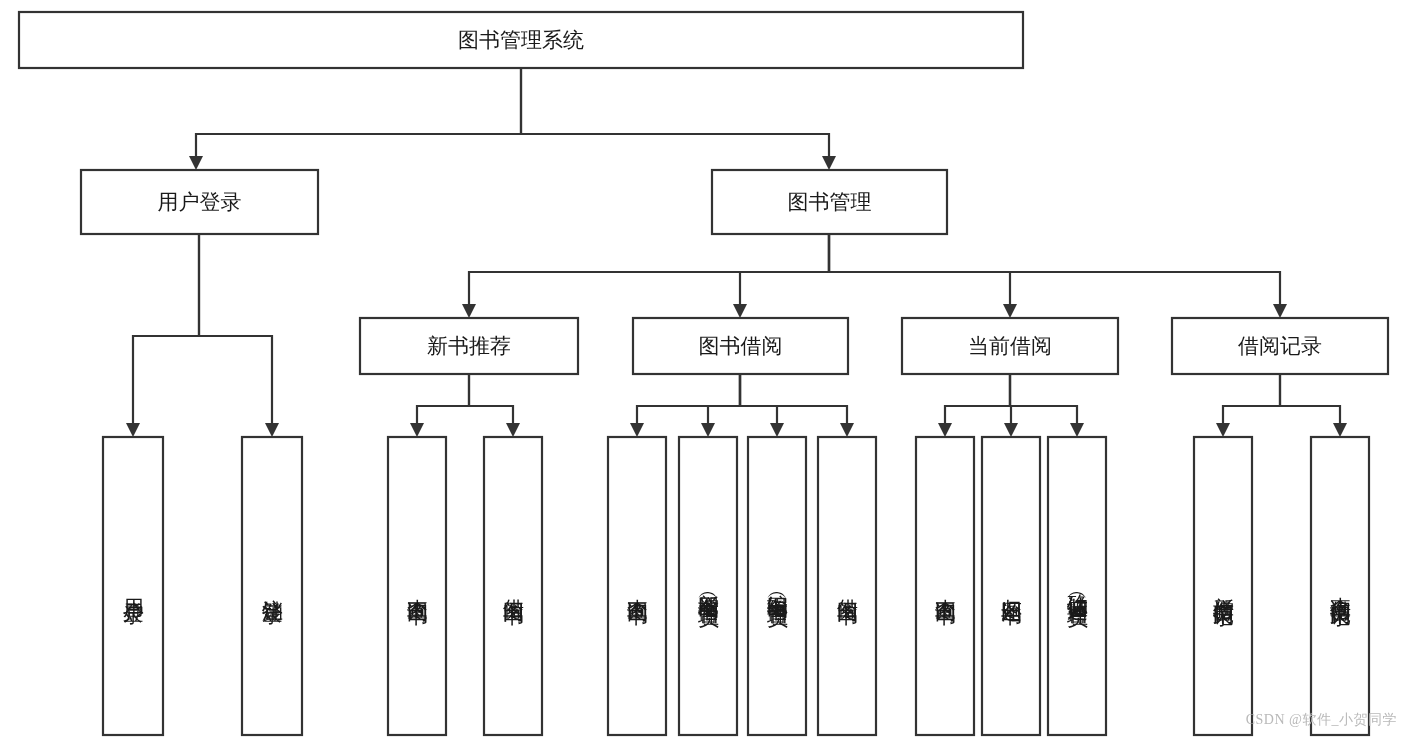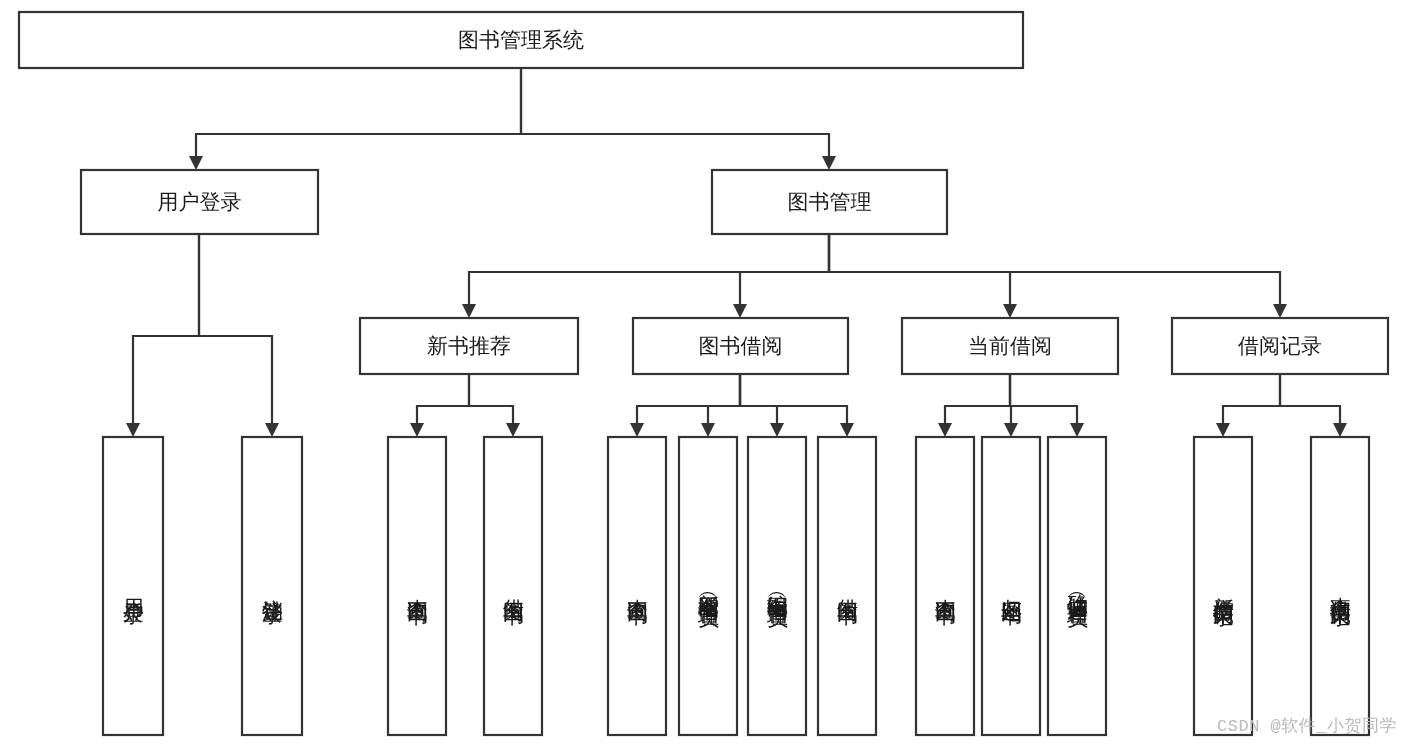--- a/index.html
+++ b/index.html
@@ -64,23 +64,23 @@
     align-items: center;
     justify-content: center;
     text-align: center;
     white-space: nowrap;
     pointer-events: none;
     user-select: none;
   }
   .watermark {
     position: absolute;
     right: 8px;
-    bottom: 10px;
-    font-family: Liberation Mono, monospace;
-    font-size: 17px;
+    bottom: 18px;
+    font-family: Liberation Serif, serif;
+    font-size: 14px;
     color: #b9b9b9;
     letter-spacing: 0.5px;
     white-space: nowrap;
     user-select: none;
   }
 </style>
 </head>
 <body>
 
 <div id="diagram-root">

